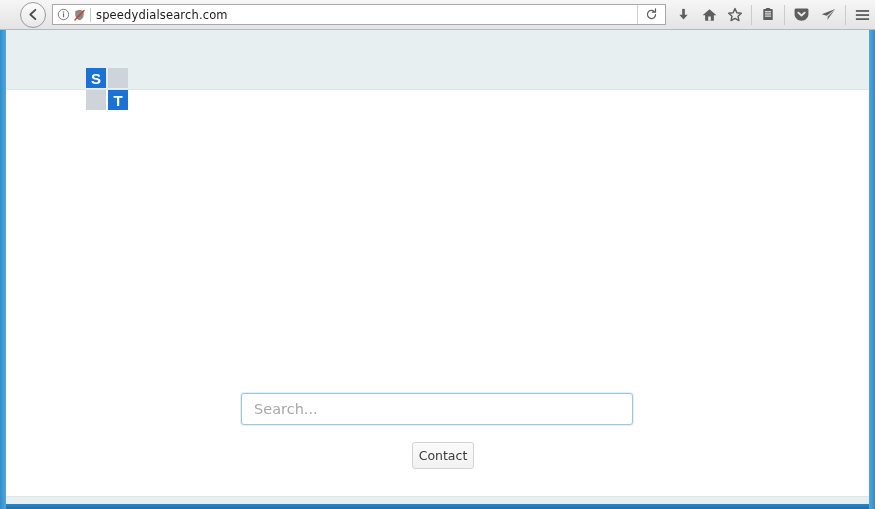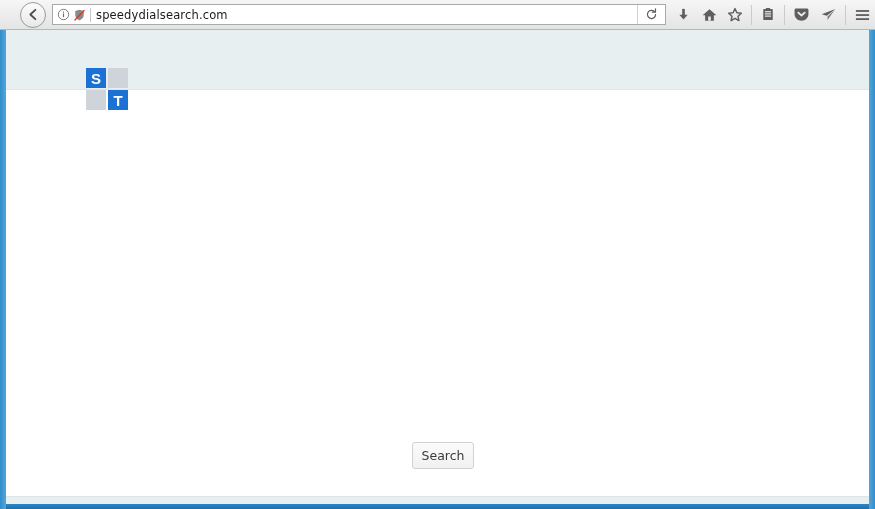--- a/index.html
+++ b/index.html
@@ -377,21 +377,22 @@
     <div class="site-header"></div>
 
     <div class="logo">
       <div class="logo-cell blue">S</div>
       <div class="logo-cell grey"></div>
       <div class="logo-cell grey"></div>
       <div class="logo-cell blue">T</div>
     </div>
 
     <div class="content">
-      <button class="search-button">Search</button>
+      <input class="search-input" type="text" placeholder="Search..." style="">
+      <button class="search-button">Contact</button>
     </div>
 
     <div class="site-footer">
       <div class="footer-links">
         <a href="#">Home</a><span class="footer-sep">-</span><a href="#">Privacy Policy</a><span class="footer-sep">-</span><a href="#">Terms Of Use</a><span class="footer-sep">-</span><a href="#">Contact Us</a>
       </div>
     </div>
 
     <div class="footer-bottom-bar"></div>
 

